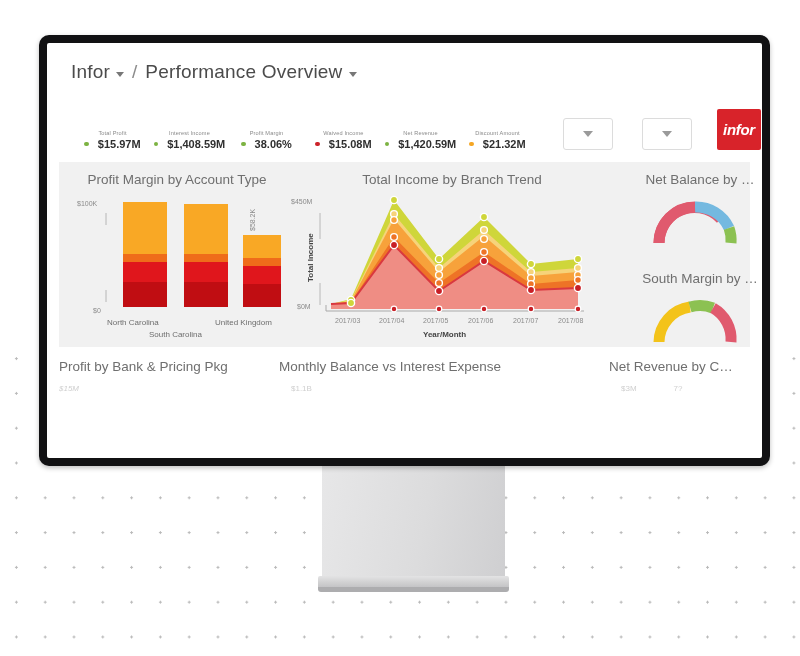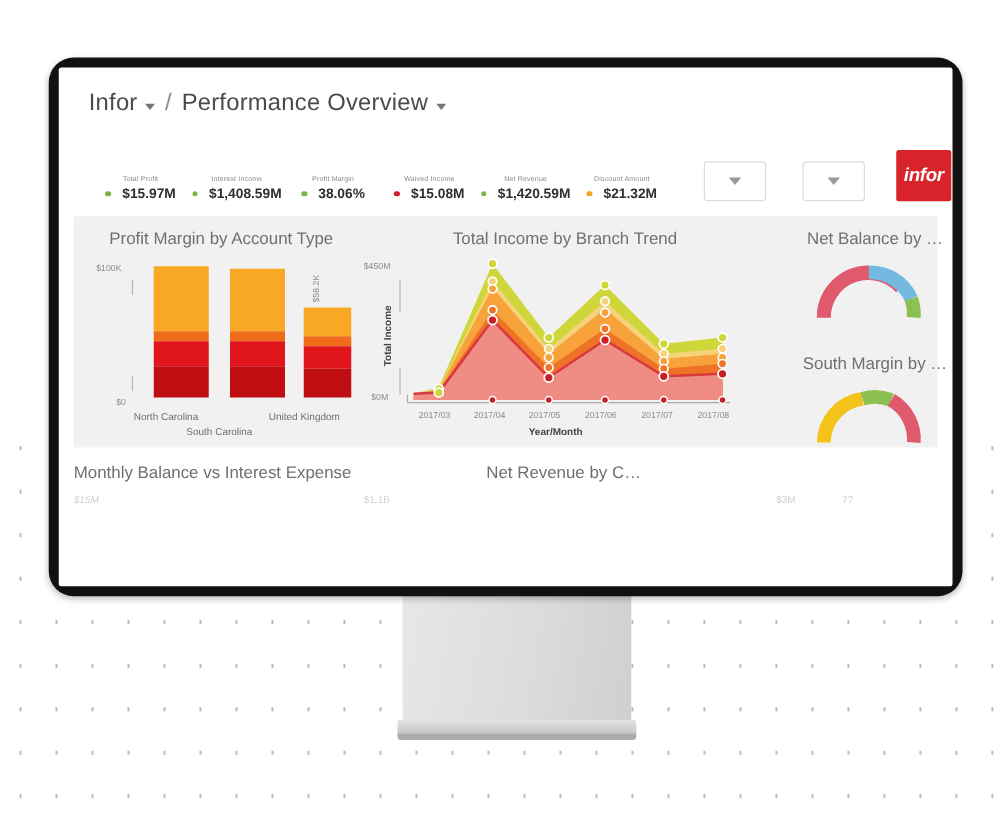--- a/index.html
+++ b/index.html
@@ -11,22 +11,22 @@
   
   #dot-grid{
     position:absolute;left:0;top:352px;width:800px;height:304px;
     background-image:radial-gradient(#b9b9b9 1.1px, transparent 1.2px);
     background-size:28.8px 34.8px;
     background-position:2px 24px;
     z-index:0;
   }
   
   #monitor{
-    position:absolute;left:39px;top:46px;width:731px;height:431px;
-    background:#111113;border-radius:20px;z-index:3;
+    position:absolute;left:39px;top:35px;width:731px;height:431px;
+    background:#111113;border-radius:10px;z-index:3;
     box-shadow:0 2px 5px rgba(0,0,0,.25);
   }
   #screen{
     position:absolute;left:8px;top:8px;width:715px;height:415px;
     background:#ffffff;overflow:hidden;border-radius:2px;
   }
   
   #stand-neck{
     position:absolute;left:322px;top:466px;width:183px;height:110px;
     background:linear-gradient(100deg,#e7e7e8 0%,#dcdcdd 55%,#cfcfd1 100%);
@@ -296,20 +296,21 @@
         <div class="panel-title" style="margin-top:18px;">South Margin by …</div>
         <svg width="130" height="58" viewBox="0 0 130 58" style="margin-left:20px;margin-top:4px;">
           <path d="M14,52 A36,36 0 0 1 45,17" fill="none" stroke="#f3c31a" stroke-width="11" stroke-linecap="butt"></path>
           <path d="M45,17 A36,36 0 0 1 68,18" fill="none" stroke="#8cc152" stroke-width="11" stroke-linecap="butt"></path>
           <path d="M68,18 A36,36 0 0 1 86,52" fill="none" stroke="#e05a6e" stroke-width="11" stroke-linecap="butt"></path>
         </svg>
       </div>
     </div>
 
     <div id="bottom-row">
+      <div class="bt" id="bt1">Profit by Bank &amp; Pricing Pkg</div>
       <div class="bt" id="bt2">Monthly Balance vs Interest Expense</div>
       <div class="bt" id="bt3">Net Revenue by C…</div>
     </div>
 
     <div id="clip-row">
       <div class="c1">$15M</div>
       <div class="c2">$1.1B</div>
       <div class="c3">
         <span>$3M</span>
         <span>7?</span>

